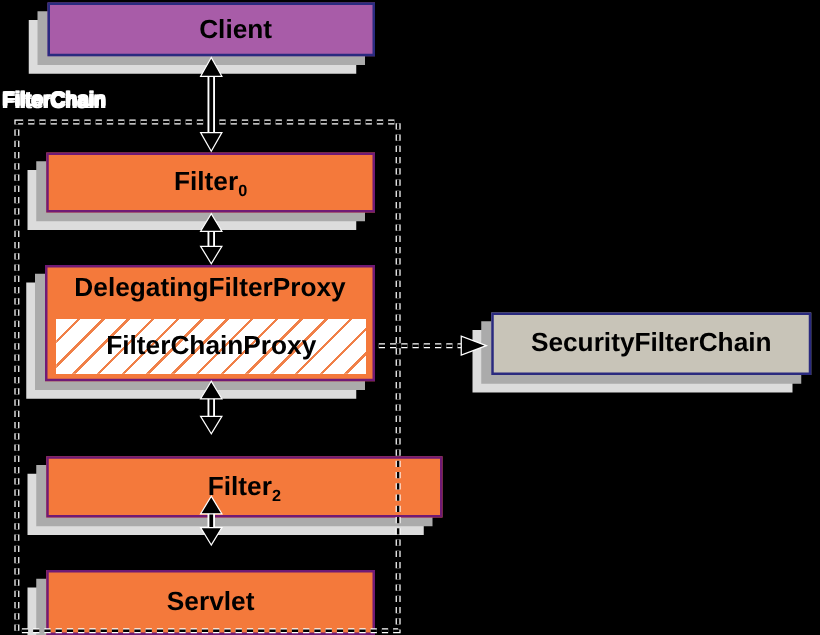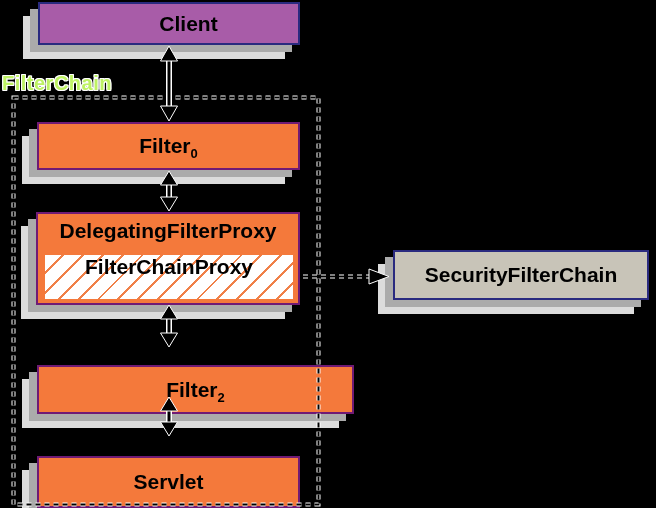--- a/index.html
+++ b/index.html
@@ -20,26 +20,26 @@
   .purple{background:#a85ca8;border:2px solid #2a2a7f;padding-left:39px;}
   .orange{background:#f4793b;border:2px solid #701a75;}
   .gray{background:#c8c4b8;border:2px solid #2a2a7f;}
   .dfp{align-items:flex-start;padding-top:5px;}
   .hatched{
     position:absolute;box-sizing:border-box;
     background-color:#fff;
     background-image:repeating-linear-gradient(135deg,transparent 0 12px,#f08048 12px 14px);
     background-origin:content-box;background-clip:content-box;
     padding:3px;
-    display:flex;justify-content:center;
+    display:flex;align-items:center;justify-content:center;
     font-weight:bold;font-size:21px;color:#000;
   }
   .chain-label{
     position:absolute;left:2px;top:72px;
-    font-weight:bold;font-size:20px;color:#bef264;
+    font-weight:normal;font-size:16px;color:#ffffff;
     text-shadow:-1px -1px 0 #fff,0 -1px 0 #fff,1px -1px 0 #fff,
                  1px 0 0 #fff,1px 1px 0 #fff,0 1px 0 #fff,
                 -1px 1px 0 #fff,-1px 0 0 #fff;
     letter-spacing:0.5px;
   }
   sub{font-size:13px;line-height:0;}
   .overlay{position:absolute;left:0;top:0;width:656px;height:508px;pointer-events:none;z-index:10;}
 </style>
 </head>
 <body>

